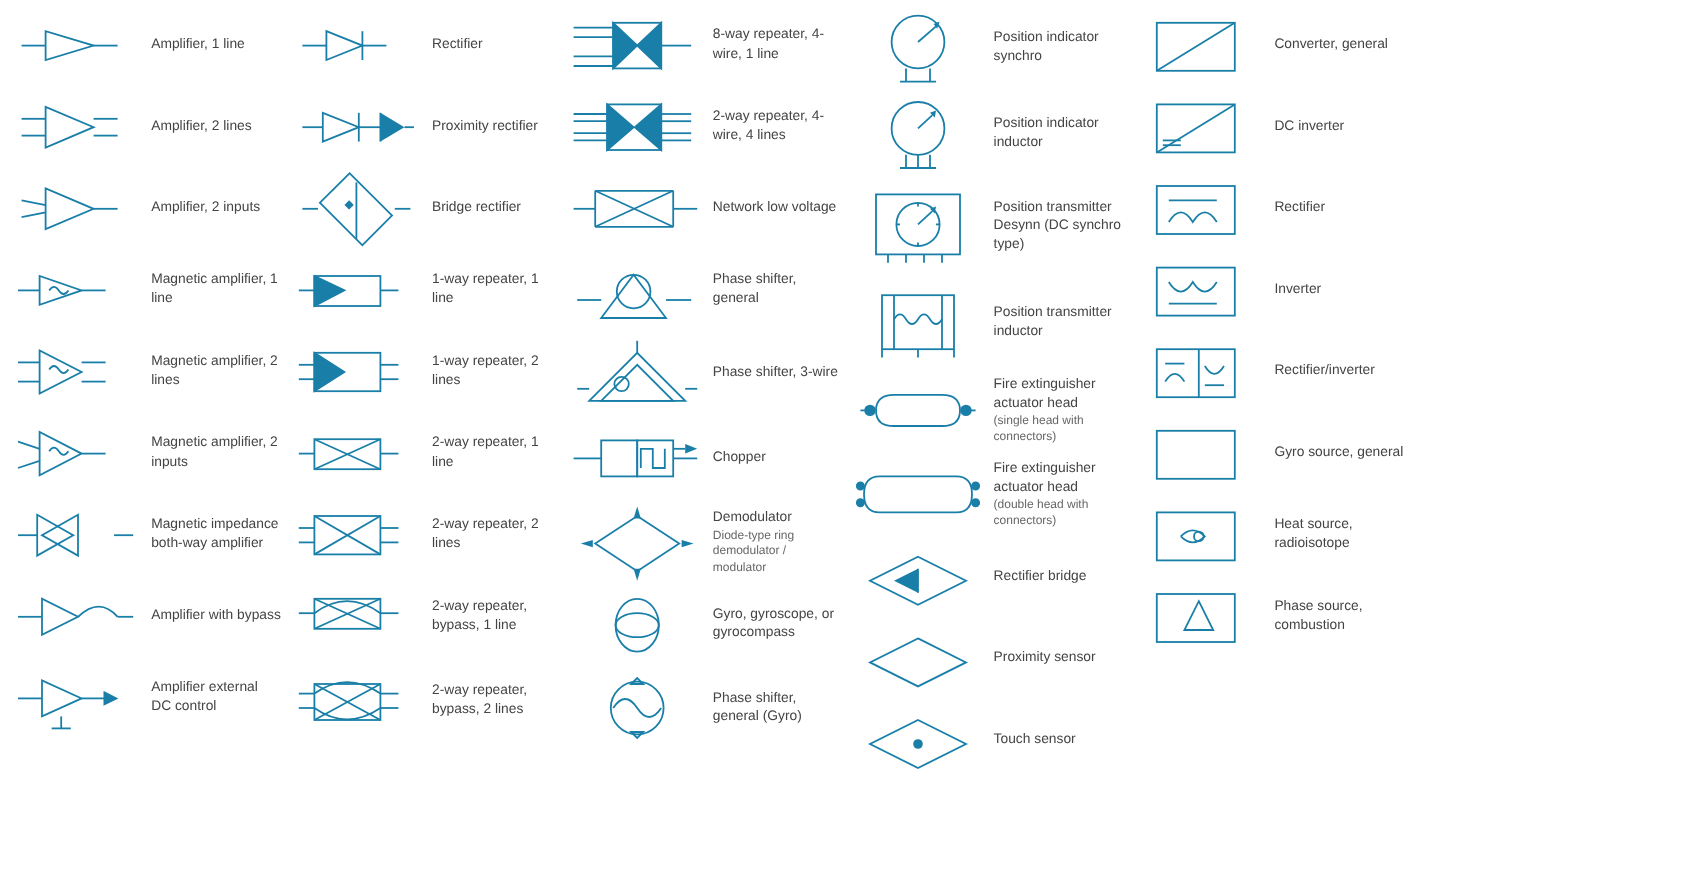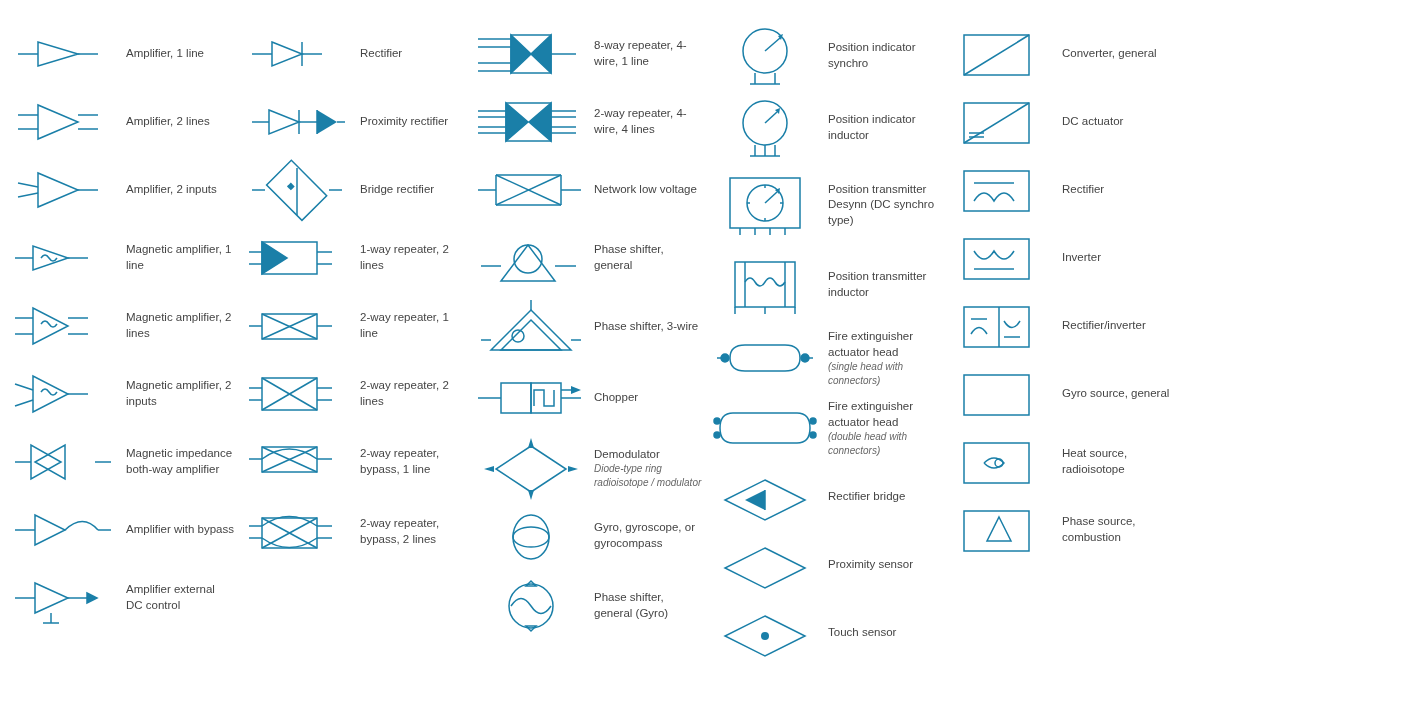--- a/index.html
+++ b/index.html
@@ -7,21 +7,21 @@
       background: #fff;
       font-family: 'Segoe UI', Arial, sans-serif;
       font-size: 12px;
       color: #333;
       width: 1412px;
       min-height: 724px;
     }
     .grid {
       display: grid;
       grid-template-columns: repeat(6, 1fr);
-      padding: 20px 4px;
+      padding: 4px 4px;
       gap: 0;
     }
     .col {
       display: flex;
       flex-direction: column;
       gap: 0;
     }
     .item {
       display: flex;
       align-items: center;
@@ -39,21 +39,20 @@
     .label {
       flex: 1;
       font-size: 11.5px;
       color: #444;
       line-height: 1.35;
     }
     .label small {
       display: block;
       font-size: 10px;
       color: #666;
-      font-style: italic;
     }
     svg {
       overflow: visible;
     }
     .teal { stroke: #1a7fa8; fill: none; stroke-width: 1.5; }
     line, polyline, path, circle, rect, polygon { stroke: #1a7fa8; fill: none; stroke-width: 1.5; }
   </style>
 </head>
 <body>
 
@@ -211,20 +210,31 @@
           <rect x="25" y="10" width="50" height="35" transform="rotate(45,50,27)" class="teal"></rect>
           <line x1="5" y1="27" x2="18" y2="27"></line>
           <line x1="82" y1="27" x2="95" y2="27"></line>
           <line x1="50" y1="5" x2="50" y2="52"></line>
           <text x="40" y="26" font-size="10" fill="#1a7fa8">◆</text>
         </svg>
       </div>
       <div class="label">Bridge rectifier</div>
     </div>
 
+    <div class="item">
+      <div class="symbol">
+        <svg width="100" height="40">
+          <rect x="15" y="8" width="55" height="25" class="teal"></rect>
+          <polygon points="15,8 40,20 15,33" class="teal" style="fill:#1a7fa8; stroke:#1a7fa8;"></polygon>
+          <line x1="2" y1="20" x2="15" y2="20"></line>
+          <line x1="70" y1="20" x2="85" y2="20"></line>
+        </svg>
+      </div>
+      <div class="label">1-way repeater, 1 line</div>
+    </div>
 
     <div class="item">
       <div class="symbol">
         <svg width="100" height="48">
           <rect x="15" y="8" width="55" height="32" class="teal"></rect>
           <polygon points="15,8 40,24 15,40" class="teal" style="fill:#1a7fa8; stroke:#1a7fa8;"></polygon>
           <line x1="2" y1="18" x2="15" y2="18"></line>
           <line x1="2" y1="30" x2="15" y2="30"></line>
           <line x1="70" y1="18" x2="85" y2="18"></line>
           <line x1="70" y1="30" x2="85" y2="30"></line>
@@ -398,21 +408,21 @@
           <polygon points="55,5 90,28 55,51 20,28" class="teal"></polygon>
 
           <polygon points="18,25 8,28 18,31" style="fill:#1a7fa8; stroke:none;"></polygon>
           <polygon points="92,25 102,28 92,31" style="fill:#1a7fa8; stroke:none;"></polygon>
           <polygon points="52,7 55,-3 58,7" style="fill:#1a7fa8; stroke:none;"></polygon>
           <polygon points="52,49 55,59 58,49" style="fill:#1a7fa8; stroke:none;"></polygon>
         </svg>
       </div>
       <div class="label">
         Demodulator
-        <small>Diode-type ring radioisotope / modulator</small>
+        <small>Diode-type ring demodulator / modulator</small>
       </div>
     </div>
 
     <div class="item">
       <div class="symbol">
         <svg width="110" height="55">
           <ellipse cx="55" cy="28" rx="18" ry="22" class="teal"></ellipse>
           <ellipse cx="55" cy="28" rx="18" ry="10" class="teal"></ellipse>
         </svg>
       </div>
@@ -590,21 +600,21 @@
     <div class="item">
       <div class="symbol">
         <svg width="100" height="55">
           <rect x="15" y="8" width="65" height="40" class="teal"></rect>
           <line x1="15" y1="48" x2="80" y2="8"></line>
 
           <line x1="20" y1="38" x2="35" y2="38" stroke="#1a7fa8" stroke-width="1.5"></line>
           <line x1="20" y1="42" x2="35" y2="42" stroke="#1a7fa8" stroke-width="2.5"></line>
         </svg>
       </div>
-      <div class="label">DC actuator</div>
+      <div class="label">DC inverter</div>
     </div>
 
     <div class="item">
       <div class="symbol">
         <svg width="100" height="55">
           <rect x="15" y="8" width="65" height="40" class="teal"></rect>
           <path d="M25,38 Q35,22 45,38 Q55,22 65,38" stroke="#1a7fa8" fill="none" stroke-width="1.5"></path>
           <line x1="25" y1="20" x2="65" y2="20" stroke="#1a7fa8" stroke-width="1.5"></line>
         </svg>
       </div>

